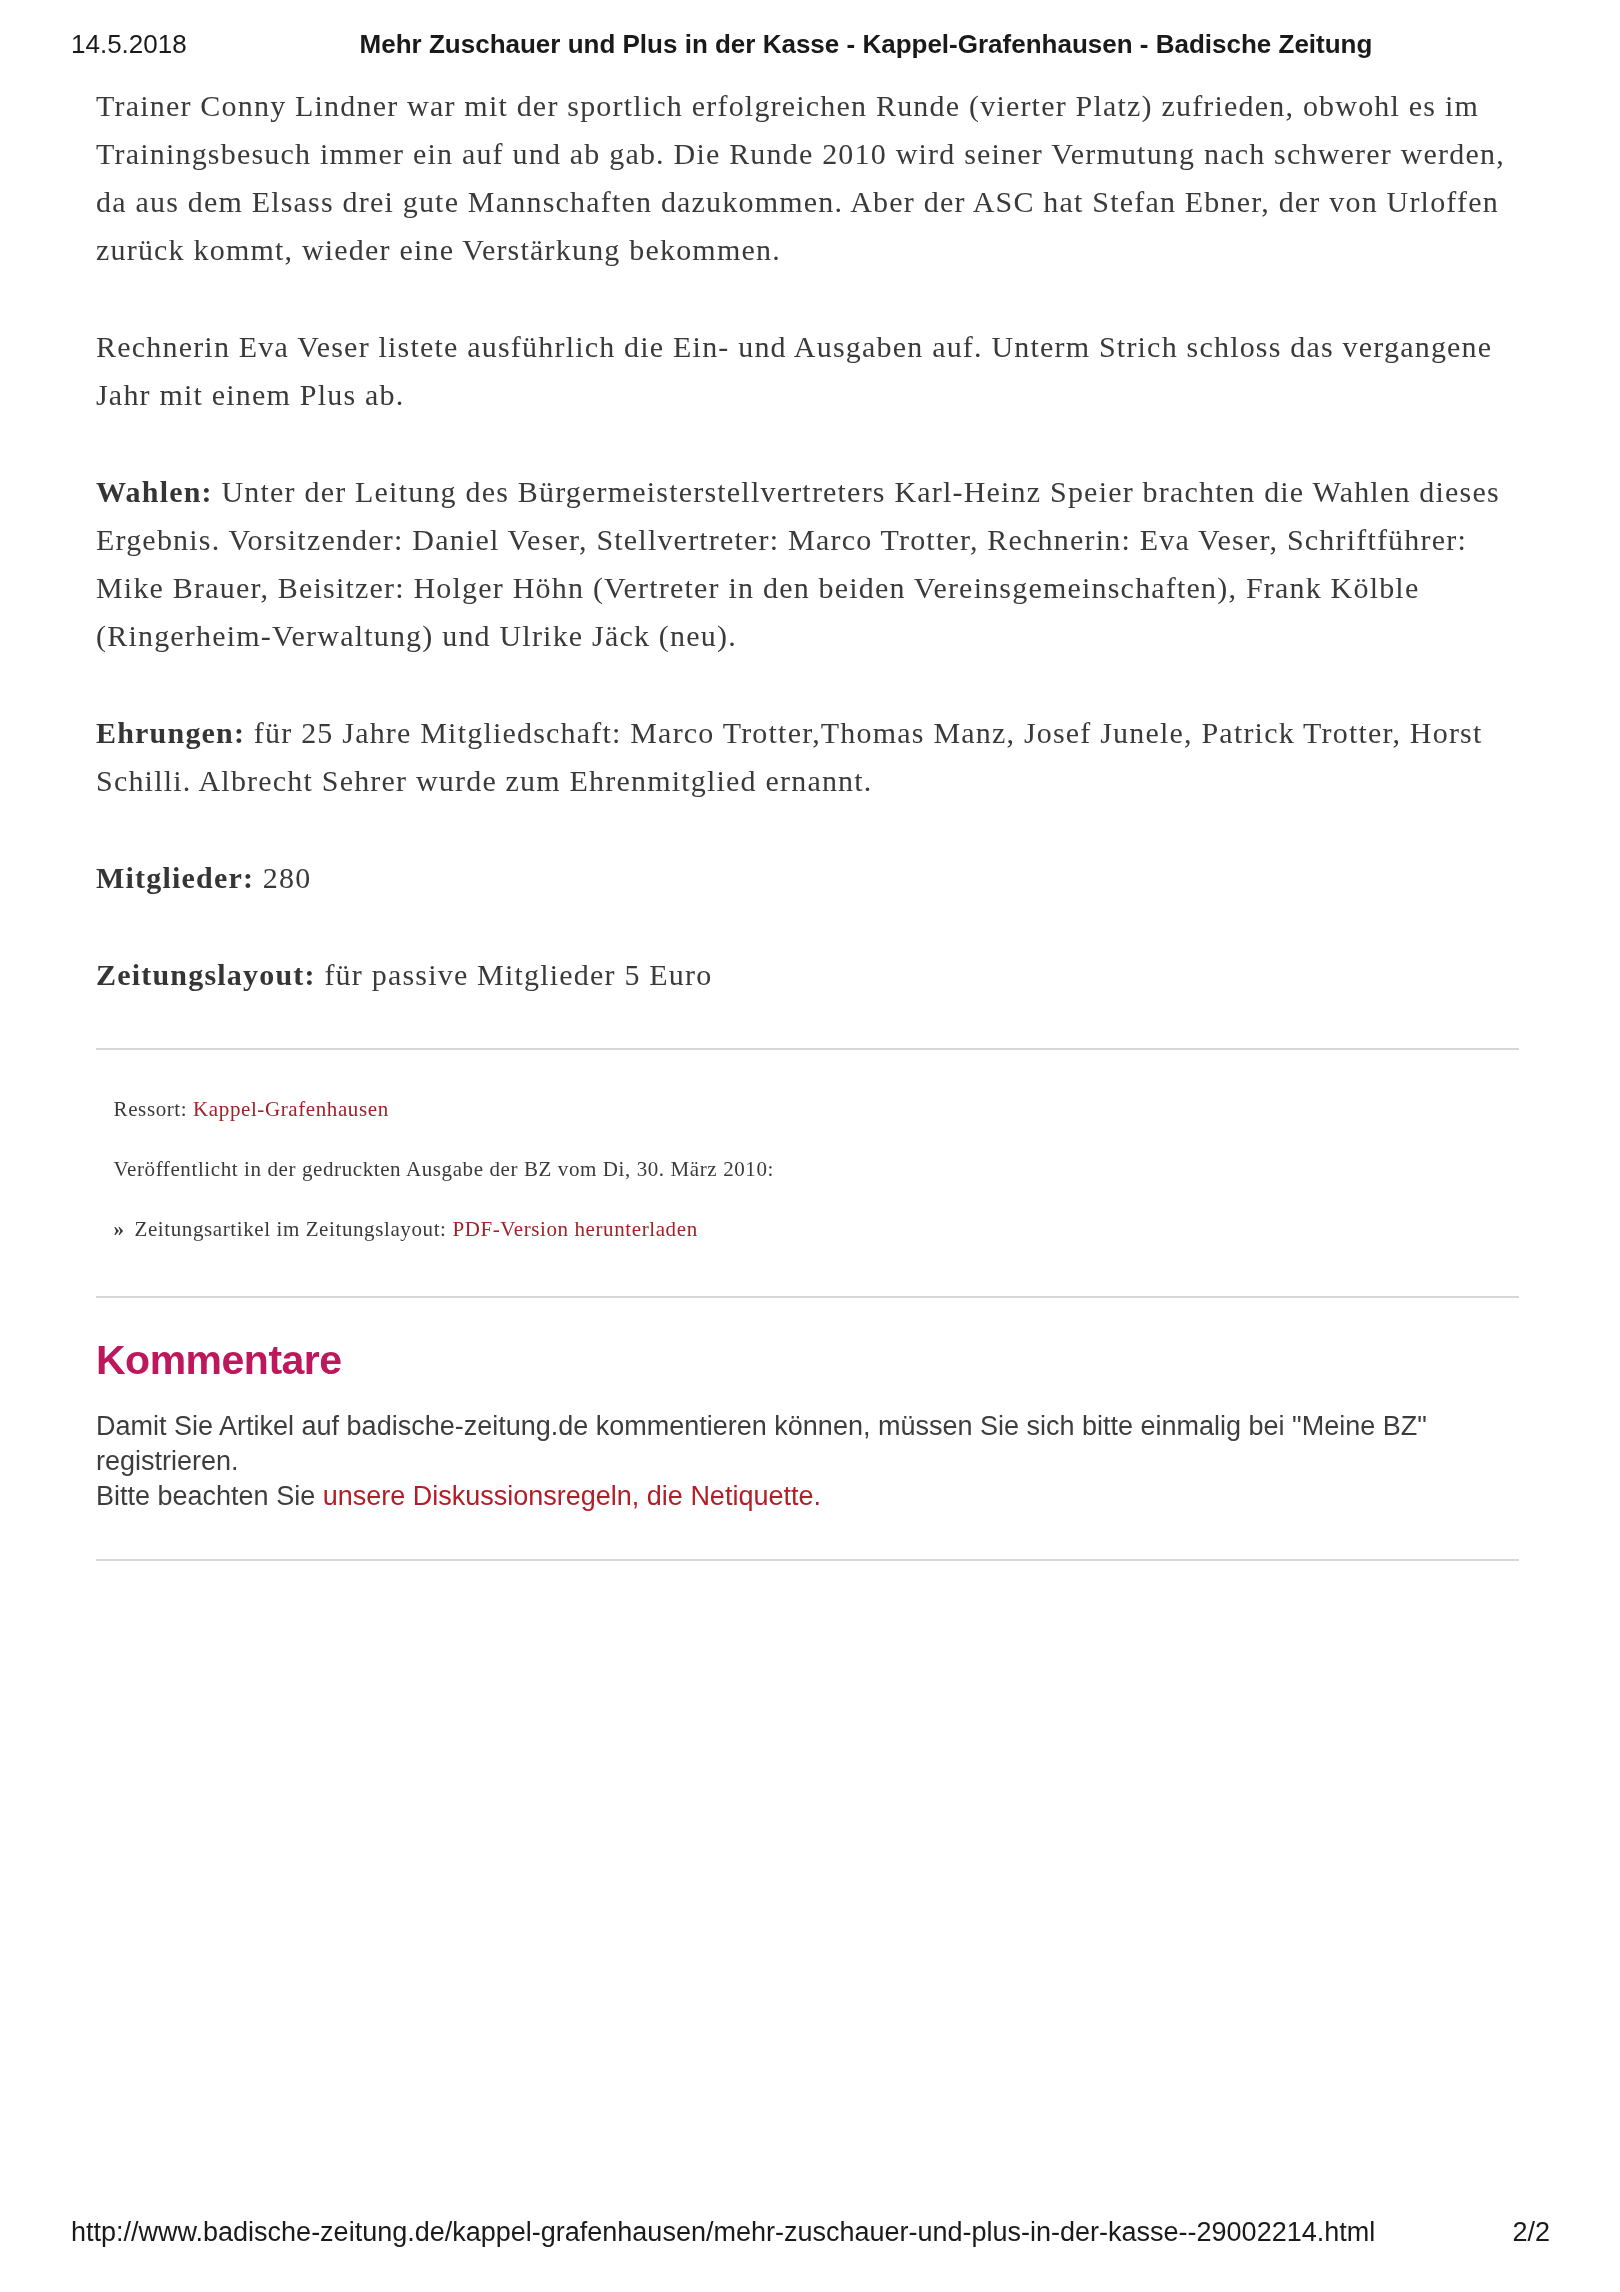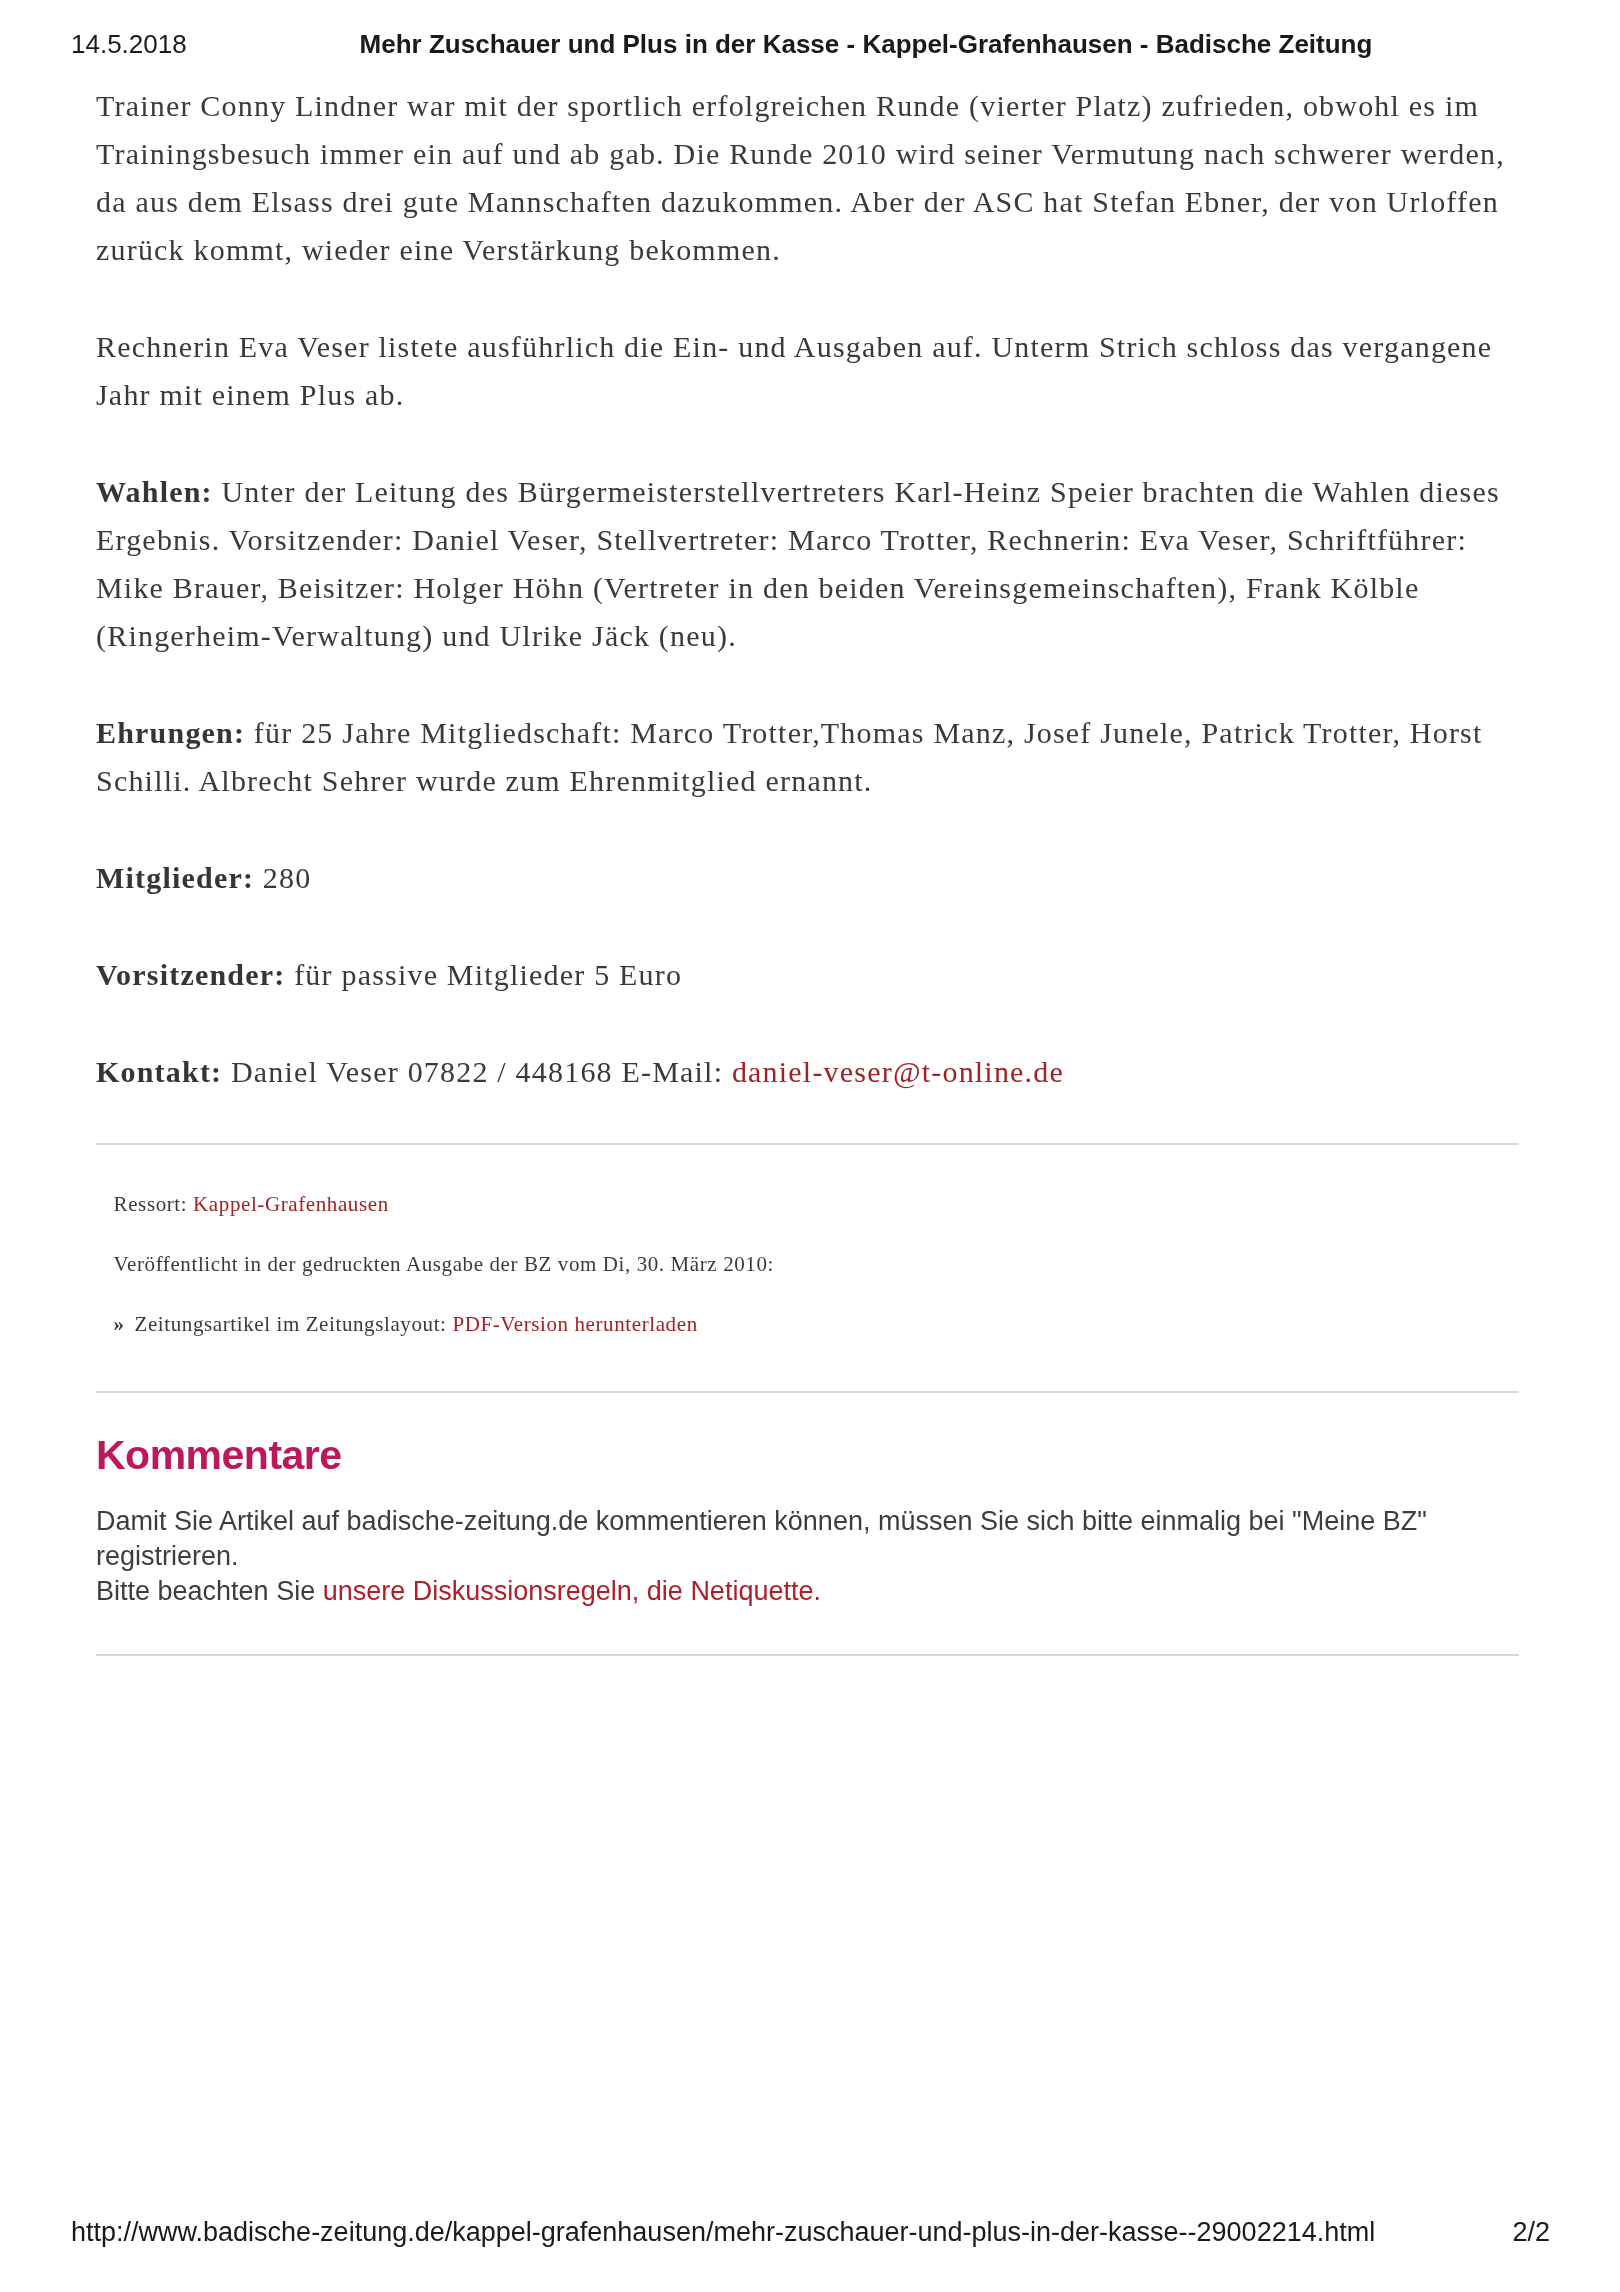--- a/index.html
+++ b/index.html
@@ -128,23 +128,22 @@
   <p class="serif-par"><span>Trainer Conny Lindner war mit der sportlich erfolgreichen Runde (vierter Platz) zufrieden, obwohl es im Trainingsbesuch immer ein auf und ab gab. Die Runde 2010 wird seiner Vermutung nach schwerer werden, da aus dem Elsass drei gute Mannschaften dazukommen. Aber der ASC hat Stefan Ebner, der von Urloffen zurück kommt, wieder eine Verstärkung bekommen.</span></p>
 
   <p class="serif-par"><span>Rechnerin Eva Veser listete ausführlich die Ein- und Ausgaben auf. Unterm Strich schloss das vergangene Jahr mit einem Plus ab.</span></p>
 
   <p class="serif-par"><b>Wahlen:</b><span> Unter der Leitung des Bürgermeisterstellvertreters Karl-Heinz Speier brachten die Wahlen dieses Ergebnis. Vorsitzender: Daniel Veser, Stellvertreter: Marco Trotter, Rechnerin: Eva Veser, Schriftführer: Mike Brauer, Beisitzer: Holger Höhn (Vertreter in den beiden Vereinsgemeinschaften), Frank Kölble (Ringerheim-Verwaltung) und Ulrike Jäck (neu).</span></p>
 
   <p class="serif-par"><b>Ehrungen:</b><span> für 25 Jahre Mitgliedschaft: Marco Trotter,Thomas Manz, Josef Junele, Patrick Trotter, Horst Schilli. Albrecht Sehrer wurde zum Ehrenmitglied ernannt.</span></p>
 
   <p class="serif-par"><b>Mitglieder:</b><span> 280</span></p>
 
-  <p class="serif-par"><b>Vorsitzender:</b><span> für passive Mitglieder 5 Euro</span></p>
+  <p class="serif-par"><b>Zeitungslayout:</b><span> für passive Mitglieder 5 Euro</span></p>
 
-  <p class="serif-par last"><b>Kontakt:</b><span> Daniel Veser 07822 / 448168 E-Mail: </span><a class="link">daniel-veser@t-online.de</a></p>
 
   <hr class="rule">
 
   <div class="ressort-block">
     <p class="meta-line"><span>Ressort: </span><a class="link">Kappel-Grafenhausen</a></p>
     <p class="meta-line"><span>Veröffentlicht in der gedruckten Ausgabe der BZ vom Di, 30. März 2010:</span></p>
     <p class="meta-line"><span class="chevrons">»</span><span>Zeitungsartikel im Zeitungslayout: </span><a class="link">PDF-Version herunterladen</a></p>
   </div>
 
   <hr class="rule">

